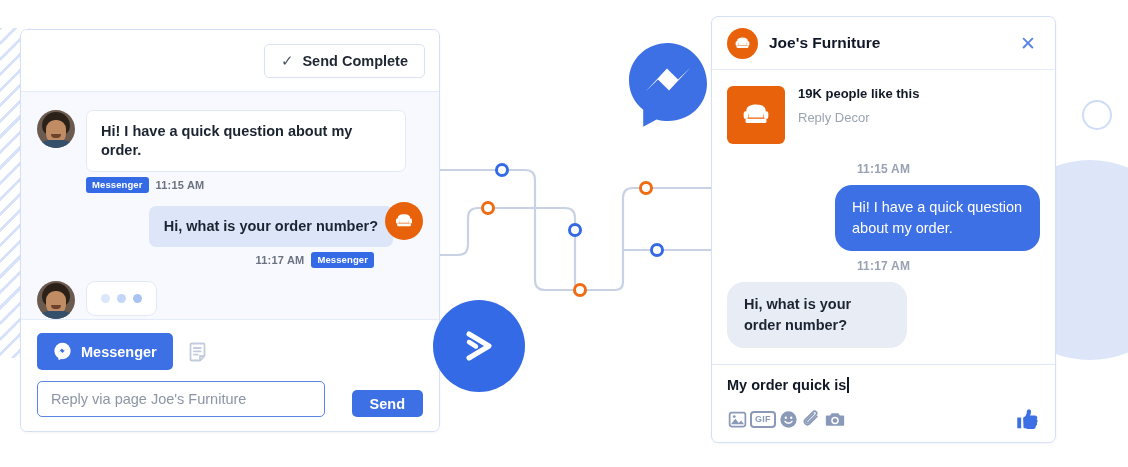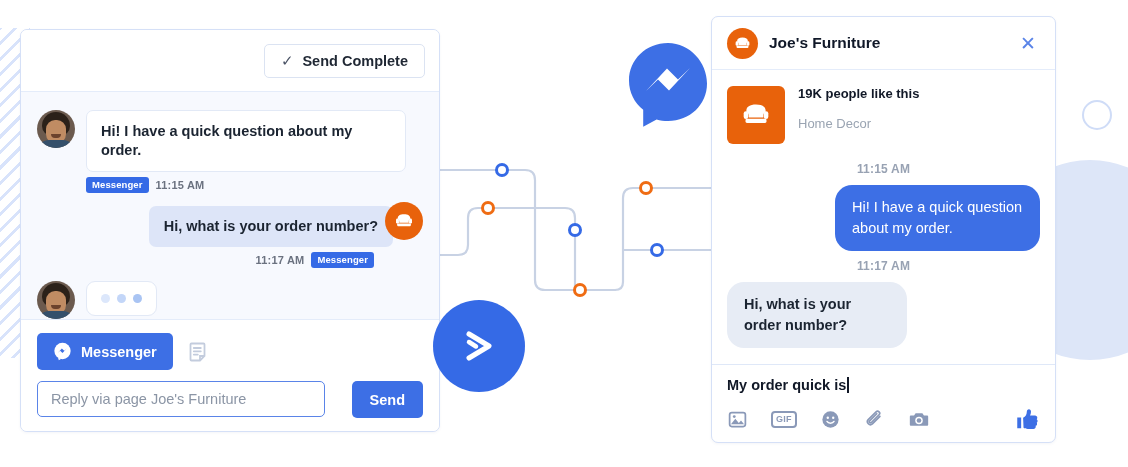--- a/index.html
+++ b/index.html
@@ -112,30 +112,30 @@
     flex:0 0 112px; background:#fff; border-top:1px solid #e4ecfa;
     padding:13px 16px; display:flex; flex-direction:column; gap:11px;
   }
   .foot-tools { display:flex; align-items:center; gap:14px; }
   .msgr-btn {
     display:flex; align-items:center; gap:9px; background:#3d6fe5; border:none;
     border-radius:5px; padding:9px 16px; color:#fff; font-size:14.5px;
     font-weight:700; cursor:pointer;
   }
   .note-icon { cursor:pointer; display:flex; }
-  .foot-input { display:flex; align-items:flex-start; gap:27px; }
+  .foot-input { display:flex; align-items:flex-end; gap:27px; }
   .reply-field {
     flex:1; height:36px; border:1.5px solid #5a84e8; border-radius:5px;
     padding:0 13px; font-size:14.5px; color:#6b7280; font-family:inherit;
     background:#fff; outline:none;
   }
   .reply-field::placeholder { color:#8b95a5; }
   .send-btn {
     background:#3d6fe5; border:none; border-radius:5px; color:#fff;
-    font-size:14.5px; font-weight:700; padding:0 18px; height:37px; cursor:pointer;
+    font-size:14.5px; font-weight:700; padding:0 18px; height:27px; cursor:pointer;
     font-family:inherit;
   }
 
   
   .right-card {
     position:absolute; left:711px; top:16px; width:345px; height:427px;
     background:#fff; border:1px solid #d5e0f7; border-radius:7px; z-index:5;
     display:flex; flex-direction:column; overflow:hidden;
     box-shadow:0 1px 3px rgba(40,60,120,.05);
   }
@@ -146,21 +146,21 @@
   .rc-logo { width:31px; height:31px; border-radius:50%; background:#e8620b;
      display:flex; align-items:center; justify-content:center; flex:0 0 31px; }
   .rc-title { font-size:15.5px; font-weight:700; color:#101828; flex:1; }
   .close-x { color:#5a84e8; font-size:19px; font-weight:400; cursor:pointer;
      line-height:1; padding:2px 4px; }
 
   .rc-body { flex:1; padding:16px 15px 6px 15px; overflow:hidden; }
   .page-info { display:flex; gap:13px; align-items:flex-start; margin-bottom:18px; }
   .page-thumb { width:58px; height:58px; border-radius:6px; background:#e8620b;
      flex:0 0 58px; display:flex; align-items:center; justify-content:center; }
-  .page-likes { font-size:13px; font-weight:700; color:#111827; margin-bottom:15px; }
+  .page-likes { font-size:13px; font-weight:700; color:#111827; margin-bottom:9px; }
   .page-cat { font-size:13px; color:#9aa4b2; font-weight:400; }
 
   .rc-time { text-align:center; font-size:12px; font-weight:700; color:#98a2b3;
      letter-spacing:.2px; margin:8px 0 9px; }
   .rb-out { display:flex; justify-content:flex-end; }
   .rb-in  { display:flex; justify-content:flex-start; }
   .rbubble-out {
     background:#3d6fe5; color:#fff; border-radius:17px; padding:12px 17px;
     font-size:14.5px; font-weight:500; line-height:1.45; max-width:205px;
   }
@@ -171,21 +171,21 @@
 
   .rc-foot {
     flex:0 0 78px; border-top:1px solid #dfe8f8; padding:12px 15px 10px 15px;
     display:flex; flex-direction:column; justify-content:space-between;
   }
   .compose-text {
     font-size:14.5px; font-weight:700; color:#111827; display:flex; align-items:center;
   }
   .caret { display:inline-block; width:1.5px; height:16px; background:#111827;
      margin-left:1px; }
-  .compose-icons { display:flex; align-items:center; gap:23px; }
+  .compose-icons { display:flex; align-items:center; gap:2px; }
   .compose-icons .spacer { flex:1; }
   .gif-box {
     border:2px solid #8a99b8; border-radius:4px; color:#8a99b8; font-size:9px;
     font-weight:700; padding:2px 3px; line-height:1; letter-spacing:.3px;
   }
   .ic { cursor:pointer; display:flex; align-items:center; }
 </style>
 </head>
 <body>
 
@@ -331,21 +331,21 @@
         <div class="page-thumb">
           <svg width="34" height="34" viewBox="0 0 24 24">
             <path d="M5.2 8.8c0-2.6 2.4-4.3 6.8-4.3s6.8 1.7 6.8 4.3v1.1c-1 .3-1.6 1.2-1.6 2.3v1.6H6.8v-1.6c0-1.1-.6-2-1.6-2.3V8.8z" fill="#fff"></path>
             <rect x="3.3" y="9.3" width="3.2" height="5.6" rx="1.6" fill="#fff"></rect>
             <rect x="17.5" y="9.3" width="3.2" height="5.6" rx="1.6" fill="#fff"></rect>
             <rect x="4.6" y="14.6" width="14.8" height="3" rx="1" fill="#fff"></rect>
           </svg>
         </div>
         <div>
           <div class="page-likes">19K people like this</div>
-          <div class="page-cat">Home Decor</div>
+          <div class="page-cat">Reply Decor</div>
         </div>
       </div>
 
       <div class="rc-time">11:15 AM</div>
       <div class="rb-out">
         <div class="rbubble-out">Hi! I have a quick question about my order.</div>
       </div>
 
       <div class="rc-time">11:17 AM</div>
       <div class="rb-in">

